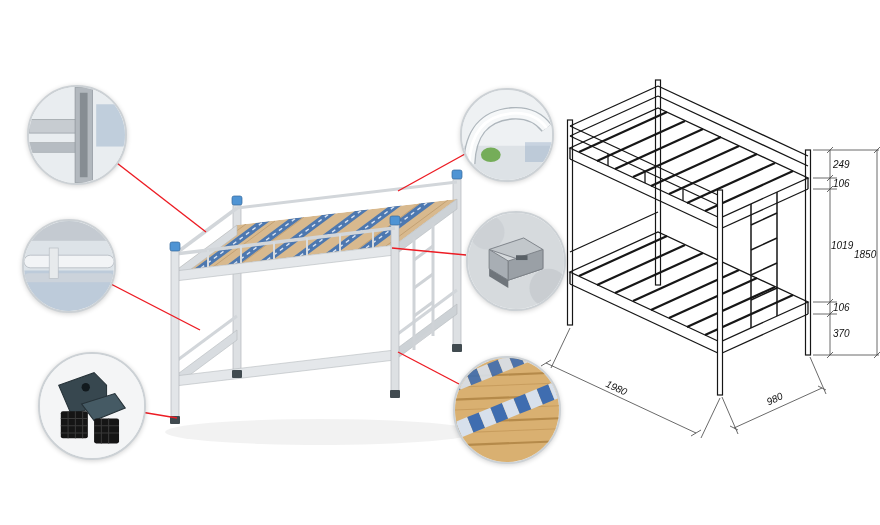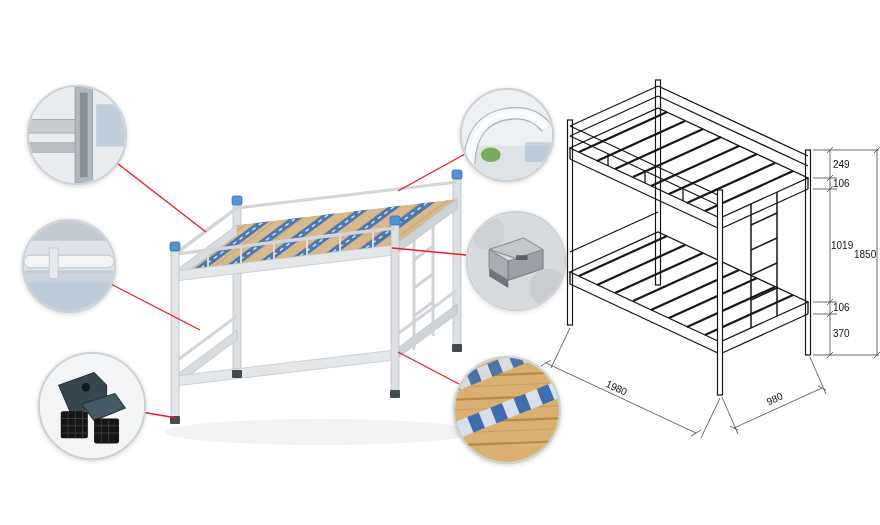--- a/index.html
+++ b/index.html
@@ -1,17 +1,17 @@
 <!DOCTYPE html>
 <html><head>
 <meta charset="utf-8">
 <style>
   body{margin:0;background:#fff;}
   .canvas{position:relative;width:880px;height:525px;background:#ffffff;overflow:hidden;
-          font-family:"Liberation Sans",sans-serif;}
+          font-family:"Liberation Sans",sans-serif;font-style:italic;}
   .layer{position:absolute;left:0;top:0;}
   .callout{position:absolute;border-radius:50%;overflow:hidden;background:#fff;
            border:2px solid #ccd1d5;
            box-shadow:0 1px 5px rgba(0,0,0,.18), inset 0 0 0 1px #e9ecee;}
   .callout svg{display:block;width:100%;height:100%;}
   .dim{font-family:"Liberation Sans",sans-serif;font-size:10px;fill:#111;}
   .struct{stroke:#161616;fill:none;}
   .dimline{stroke:#444;stroke-width:.8;fill:none;}
 </style>
 </head>

